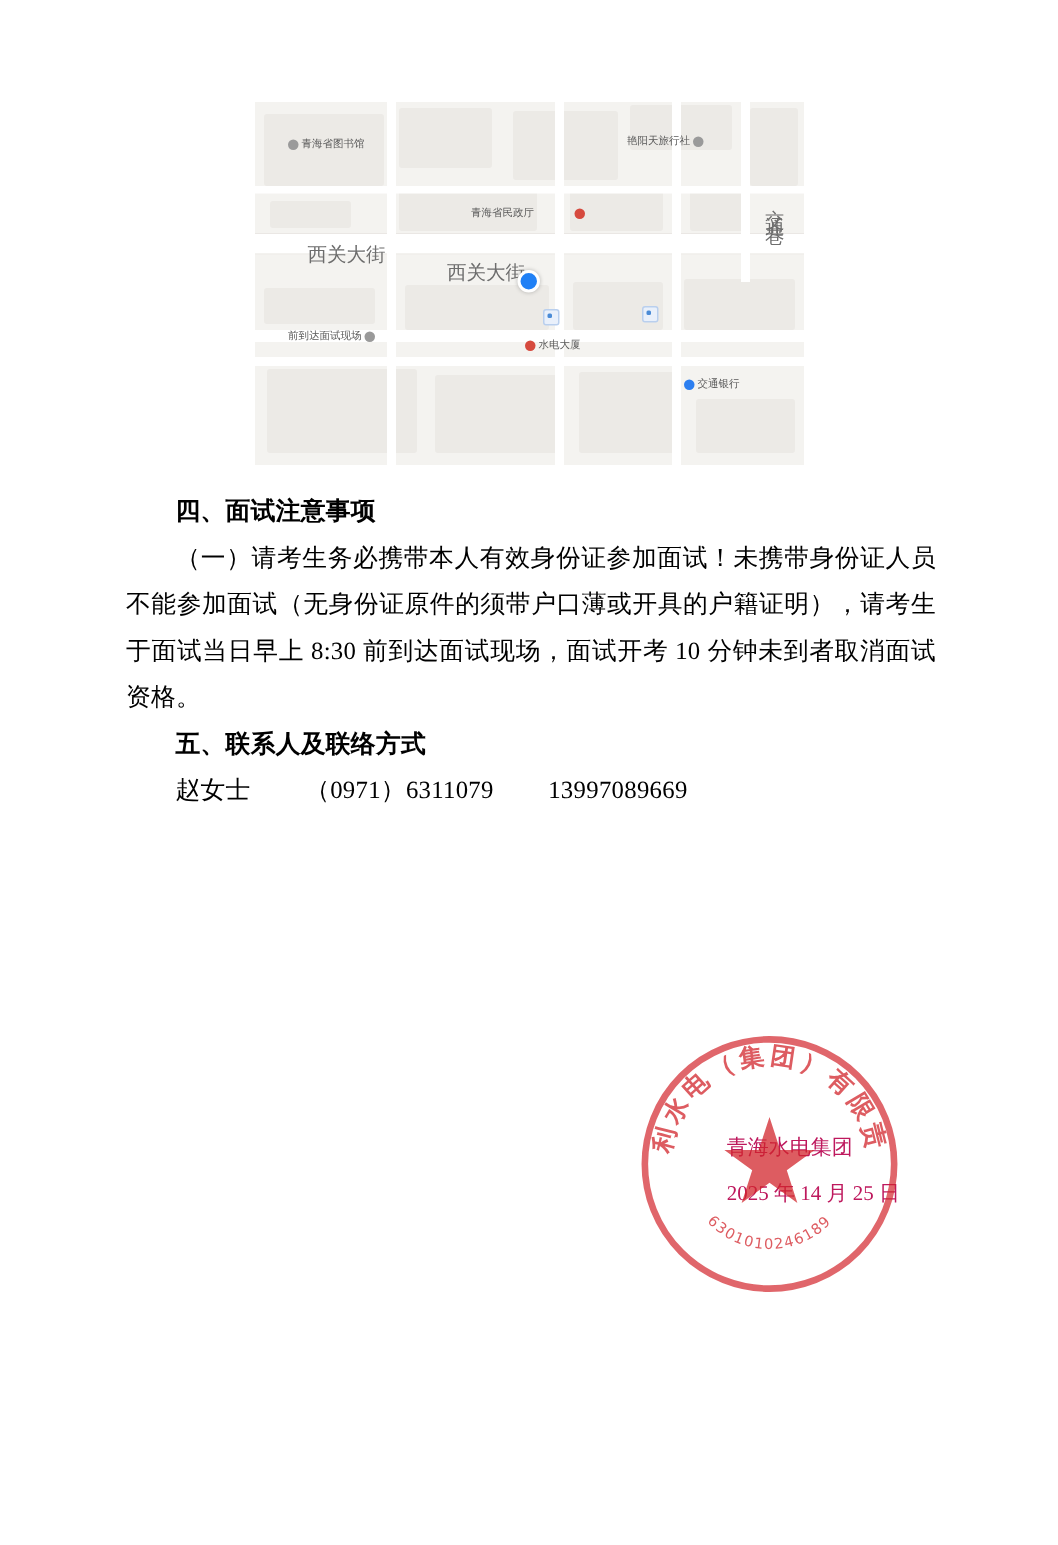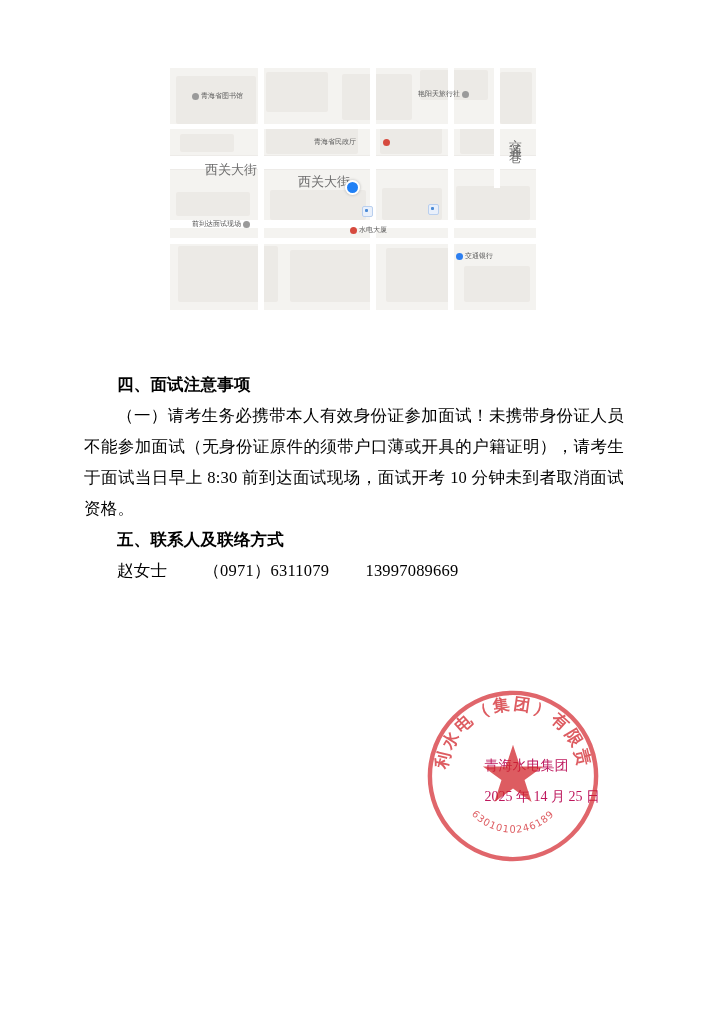--- a/index.html
+++ b/index.html
@@ -106,21 +106,20 @@
   
   .body-text {
     position: absolute;
     left: 84px;
     top: 325px;
     width: 540px;
     font-size: 16.5px;
     line-height: 31px;
     text-align: justify;
     letter-spacing: 0.2px;
-    margin-top: 44px;
   }
   .h-sec {
     font-weight: bold;
     text-indent: 2em;
     margin: 0;
   }
   .para {
     margin: 0;
     text-indent: 2em;
   }

